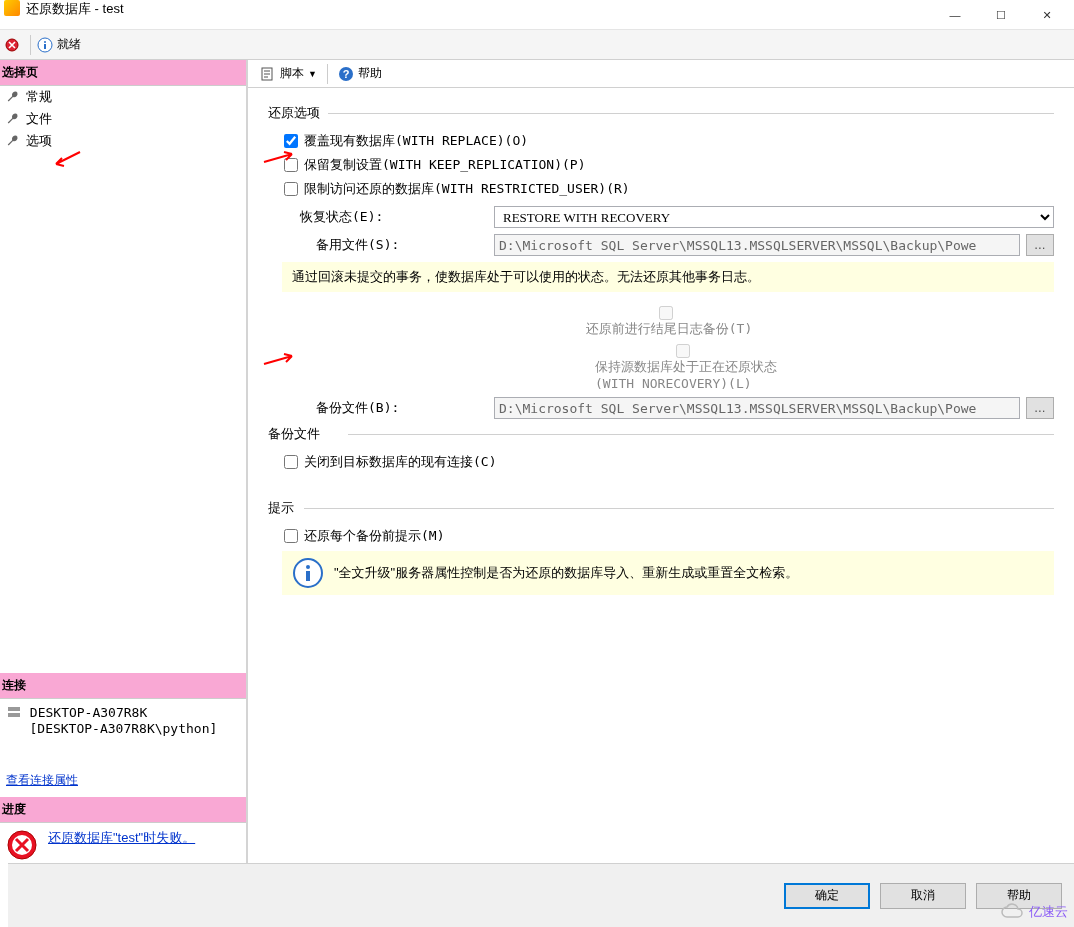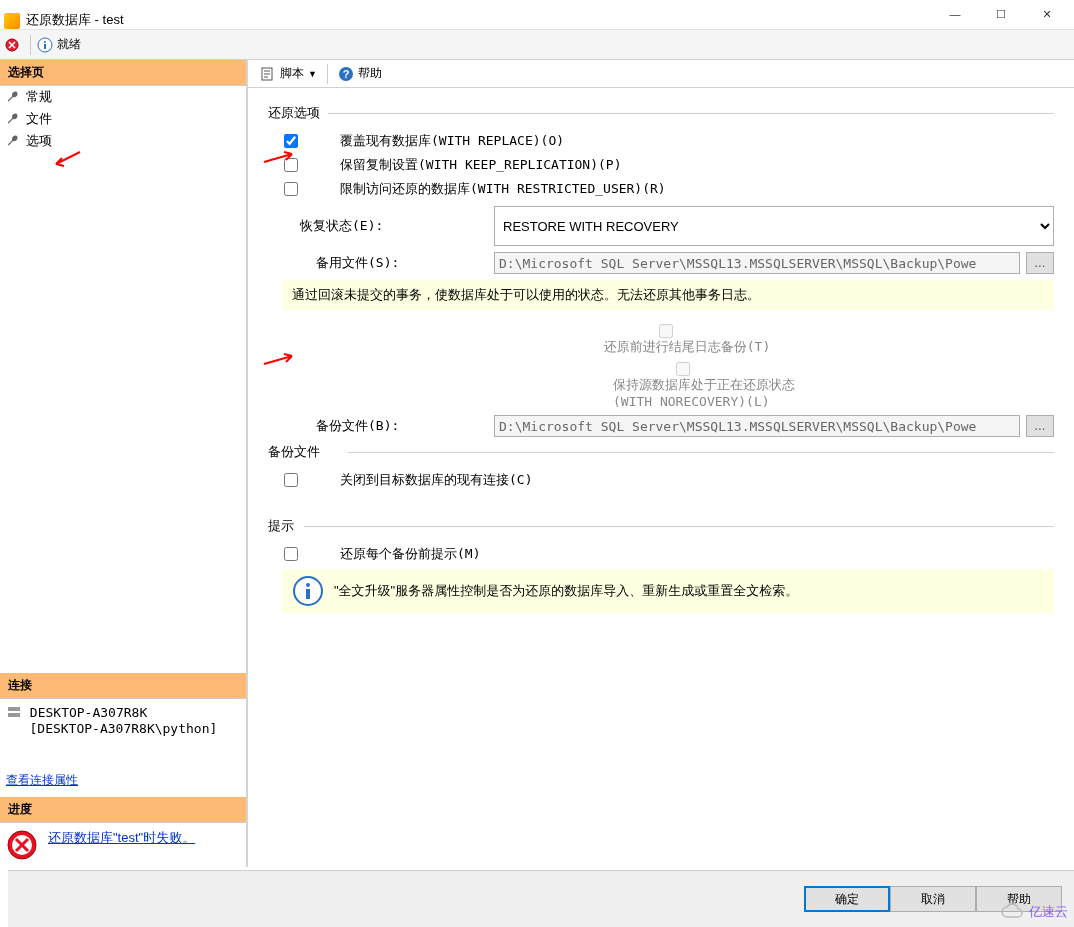--- a/index.html
+++ b/index.html
@@ -1,26 +1,26 @@
 <!DOCTYPE html>
 <html><head>
 <meta charset="utf-8">
 <style>
 * { box-sizing: border-box; margin: 0; padding: 0; }
 body { font-family: "Microsoft YaHei", "SimSun", Arial, sans-serif; font-size: 12px; background: #fff; width: 1074px; height: 927px; overflow: hidden; position: relative; }
-.titlebar { height: 30px; display: flex; align-items: flex-end; padding: 0 4px; border-bottom: 1px solid #e5e5e5; }
+.titlebar { height: 30px; display: flex; align-items: flex-start; padding: 0 4px; border-bottom: 1px solid #e5e5e5; }
 .titlebar .app-icon { width: 16px; height: 16px; margin-right: 6px; background: linear-gradient(135deg,#ffcc00,#ff8800); border-radius: 2px; }
 .titlebar .title { flex: 1; font-size: 13px; }
 .winbtn { width: 46px; height: 30px; display: flex; align-items: center; justify-content: center; font-family: "Segoe UI Symbol", Arial; font-size: 11px; color: #333; }
 .toolbar1 { height: 30px; display: flex; align-items: center; padding: 0 4px; border-bottom: 1px solid #d0d0d0; background: #f5f5f5; }
 .tb-icon { width: 16px; height: 16px; margin-right: 4px; }
 .tb-sep { width: 1px; height: 20px; background: #ccc; margin: 0 6px; }
 .main { display: flex; height: 807px; }
 .sidebar { width: 248px; border-right: 2px solid #d4d4d4; display: flex; flex-direction: column; background: #fff; }
-.sidebar-section-header { background: #fdba74; padding: 4px 8px; font-weight: bold; font-size: 12px; color: #000; border-bottom: 1px solid #ccc; }
+.sidebar-section-header { background: #f9a8d4; padding: 4px 2px; font-weight: bold; font-size: 12px; color: #000; border-bottom: 1px solid #ccc; }
 .sidebar-list { flex: 0 0 auto; }
 .sidebar-item { display: flex; align-items: center; padding: 2px 6px; font-size: 13px; cursor: pointer; }
 .wrench { width: 14px; height: 14px; margin-right: 6px; }
 .red-arrow1 { position: absolute; left: 52px; top: 150px; pointer-events: none; }
 .red-arrow2 { position: absolute; left: 262px; top: 150px; pointer-events: none; }
 .red-arrow3 { position: absolute; left: 262px; top: 352px; pointer-events: none; }
 .sidebar-spacer { flex: 1; }
 .conn-body { padding: 6px; font-size: 13px; font-family: "SimSun", monospace; }
 .link { color: #0033cc; text-decoration: underline; cursor: pointer; }
 .progress-body { padding: 6px; display: flex; align-items: flex-start; }
@@ -30,31 +30,31 @@
 .tb2-item { display: flex; align-items: center; padding: 2px 4px; font-size: 12px; }
 .dropdown-caret { margin-left: 4px; font-size: 9px; }
 .form-area { flex: 1; padding: 16px 20px 10px 20px; overflow: auto; font-size: 13px; }
 .group-title { font-size: 13px; margin-bottom: 10px; position: relative; }
 .group-title::after { content: ""; position: absolute; left: 60px; right: 0; top: 50%; border-top: 1px solid #d0d0d0; }
 .group-title.short::after { left: 80px; }
 .group-title.tiny::after { left: 36px; }
 .form-row { display: flex; align-items: center; margin-bottom: 6px; padding-left: 16px; }
 .form-row.indent { padding-left: 50px; }
 .chk { width: 14px; height: 14px; margin-right: 6px; }
-.chk-label { font-family: "SimSun", monospace; margin-left: 36px; }
+.chk-label { font-family: "SimSun", monospace; }
 .disabled { color: #888; flex-direction: column; }
 .label-col { width: 210px; font-family: "SimSun", monospace; padding-left: 16px; }
 .field-col { flex: 1; }
-.select { width: 100%; height: 40px; border: 1px solid #abadb3; font-family: Liberation Sans, sans-serif; font-size: 13px; padding: 1px 4px; background: #fff; }
+.select { width: 100%; height: 22px; border: 1px solid #abadb3; font-family: Liberation Serif, serif; font-size: 13px; padding: 1px 4px; background: #fff; }
 .textinput { width: 100%; height: 22px; border: 1px solid #abadb3; font-family: "SimSun", monospace; font-size: 13px; padding: 1px 4px; color: #666; background: #f5f5f5; }
 .btn-browse { width: 30px; height: 22px; margin-left: 6px; background: #e1e1e1; border: 1px solid #adadad; color: #555; text-align: center; line-height: 18px; }
 .info-strip { background: #ffffe1; padding: 6px 10px; font-size: 13px; margin-left: 14px; margin-top: 4px; margin-bottom: 14px; font-family: "SimSun", sans-serif; }
 .info-strip.withicon { display: flex; align-items: center; }
 .info-icon { width: 32px; height: 32px; margin-right: 10px; flex-shrink: 0; }
-.footer { height: 57px; border-top: 1px solid #d0d0d0; display: flex; align-items: center; justify-content: flex-end; padding-right: 12px; background: #f0f0f0; position: absolute; bottom: 0; left: 8px; right: 0; }
+.footer { height: 64px; border-top: 1px solid #d0d0d0; display: flex; align-items: center; justify-content: flex-end; padding-right: 12px; gap: 10px; background: #f0f0f0; position: absolute; bottom: 0; left: 8px; right: 0; }
 .footer-btn { width: 86px; height: 26px; border: 1px solid #adadad; background: #e1e1e1; font-size: 12px; }
 .footer-btn.primary { border: 2px solid #0078d7; }
 .watermark { position: absolute; right: 6px; bottom: 6px; color: #8b5cf6; font-size: 13px; display: flex; align-items: center; pointer-events: none; }
 .watermark svg { margin-right: 2px; }
 </style>
 </head>
 <body>
 
 <div class="titlebar">
   <span class="app-icon"></span>

